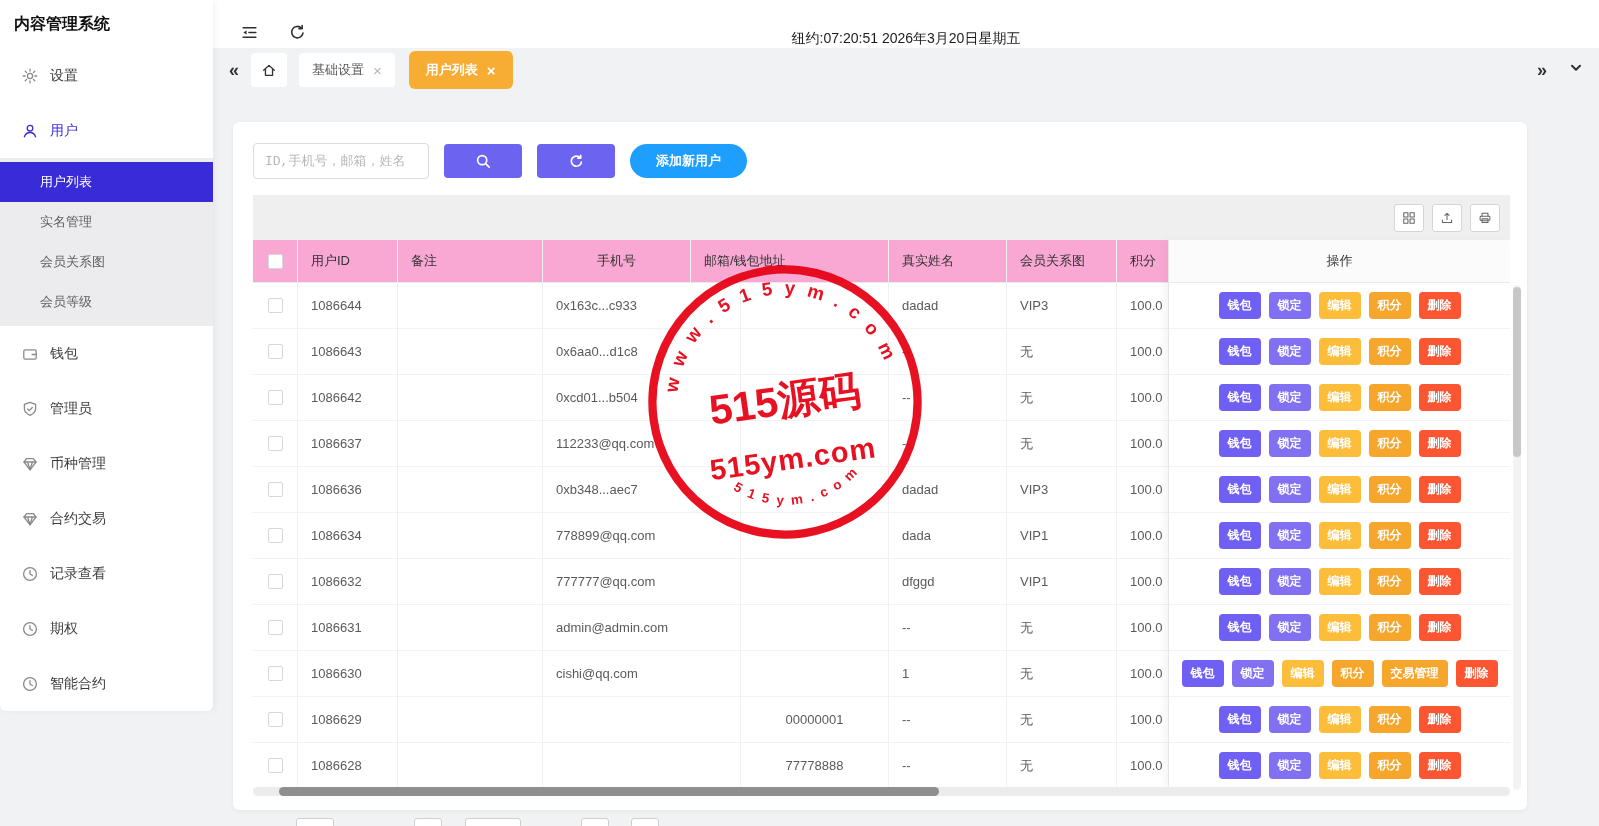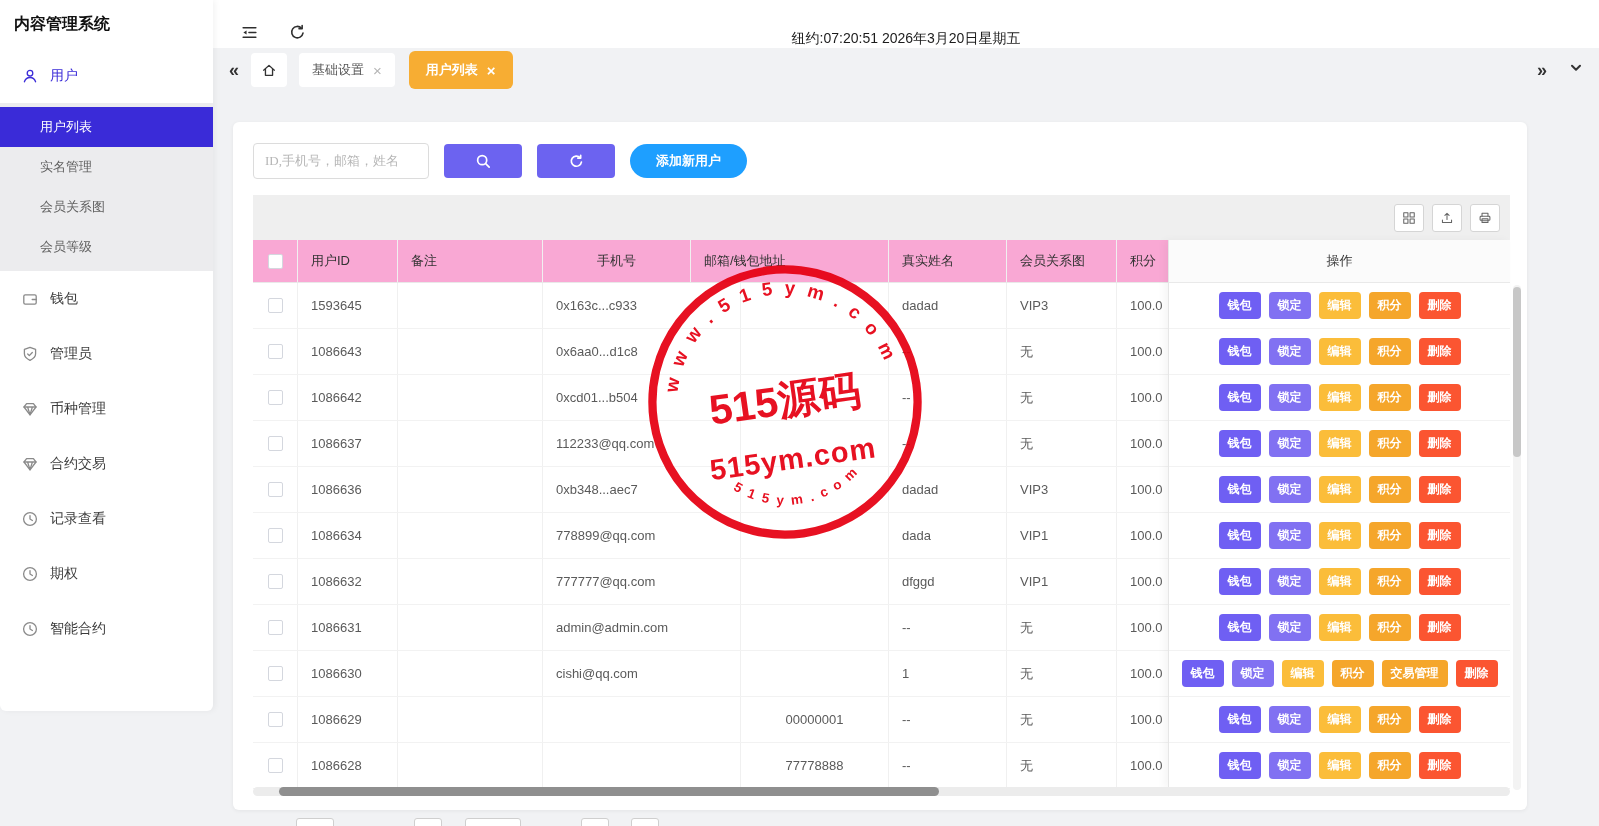--- a/index.html
+++ b/index.html
@@ -33,21 +33,21 @@
   #tabs{display:flex;gap:14px;align-items:center}
   .tab{height:34px;background:#fff;border-radius:4px;display:flex;align-items:center;gap:9px;padding:0 13px;font-size:13px;color:#555;cursor:pointer}
   .tab.active{background:var(--tab-active,#f7ad33);color:#fff;font-weight:bold;height:38px;border-radius:6px;padding:0 17px}
   .tab-close{font-size:15px;color:#b5b5b5;line-height:1}
   .tab.active .tab-close{color:#fff}
   .tabbar-right{margin-left:auto;display:flex;align-items:center;gap:22px;color:#333}
   .tabbar-right svg{width:14px;height:14px;fill:none;stroke:currentColor;stroke-width:2;stroke-linecap:round;stroke-linejoin:round}
   
   .card{position:absolute;left:233px;top:122px;width:1294px;height:688px;background:#fff;border-radius:6px;box-shadow:0 1px 4px rgba(0,0,0,.06)}
   .controls{position:absolute;left:20px;top:21px;display:flex;align-items:center}
-  .search-input{width:176px;height:36px;border:1px solid #dcdcdc;border-radius:4px;padding:0 11px;font-size:13px;color:#333;outline:none;font-family:Liberation Serif, serif}
+  .search-input{width:176px;height:36px;border:1px solid #dcdcdc;border-radius:4px;padding:0 11px;font-size:13px;color:#333;outline:none;font-family:Liberation Mono, monospace}
   .search-input::placeholder{color:#b6b6b6}
   .btn{height:34px;border:none;border-radius:4px;cursor:pointer;display:flex;align-items:center;justify-content:center}
   .btn.purple{width:78px;background:var(--btn-purple,#6c63f0);margin-left:15px}
   .btn.purple svg{width:17px;height:17px;fill:none;stroke:#fff;stroke-width:1.8;stroke-linecap:round;stroke-linejoin:round}
   .btn-add{height:34px;padding:0 26px;border:none;border-radius:17px;background:var(--btn-blue,#1e9fff);color:#fff;font-size:13px;font-weight:bold;margin-left:15px;cursor:pointer;font-family:inherit}
   
   .table-wrap{position:absolute;left:20px;top:73px;width:1257px;height:594px}
   .table-toolbar{height:45px;background:#efefef;display:flex;align-items:center;justify-content:flex-end;gap:8px;padding-right:10px}
   .tool-btn{width:30px;height:28px;background:#fff;border:1px solid #d5d5d5;border-radius:3px;display:flex;align-items:center;justify-content:center;color:#666;cursor:pointer}
   .tool-btn svg{width:14px;height:14px;fill:none;stroke:currentColor;stroke-width:1.2;stroke-linecap:round;stroke-linejoin:round}
@@ -98,20 +98,29 @@
         <path d="M14.2 9.6A5.4 5.4 0 1 1 12.8 4.9"></path>
         <path d="M13.4 2.4v3h-3"></path>
       </svg>
   </button>
   <div class="clock">纽约:07:20:51 2026年3月20日星期五</div>
 </header>
 
 <aside class="sidebar">
   <div class="app-title">内容管理系统</div>
   <nav id="side-menu">
+      <div class="side-item">
+        <span class="icon s-icon">
+          <svg viewBox="0 0 16 16">
+            <circle cx="8" cy="8" r="2.6"></circle>
+            <path d="M8 1.2v2M8 12.8v2M1.2 8h2M12.8 8h2M3.2 3.2l1.4 1.4M11.4 11.4l1.4 1.4M12.8 3.2l-1.4 1.4M4.6 11.4l-1.4 1.4"></path>
+          </svg>
+        </span>
+        <span class="s-label">设置</span>
+      </div>
       <div class="side-item active">
         <span class="icon s-icon">
           <svg viewBox="0 0 16 16">
             <circle cx="8" cy="5.2" r="2.8"></circle>
             <path d="M2.4 13.8c.9-3 3-4.3 5.6-4.3s4.7 1.3 5.6 4.3"></path>
           </svg>
         </span>
         <span class="s-label">用户</span>
       </div>
       <div class="submenu">
@@ -264,21 +273,21 @@
         <div class="cell" style="width:198px">邮箱/钱包地址</div>
         <div class="cell" style="width:118px">真实姓名</div>
         <div class="cell" style="width:110px">会员关系图</div>
         <div class="cell" style="width:55px">积分</div>
       </div>
     <div id="rows">
         <div class="trow">
           <div class="cell chk" style="width:45px">
             <span class="checkbox"></span>
           </div>
-          <div class="cell" style="width:100px">1593645</div>
+          <div class="cell" style="width:100px">1086644</div>
           <div class="cell" style="width:145px"></div>
           <div class="cell" style="width:198px">0x163c...c933</div>
           <div class="cell center" style="width:148px"></div>
           <div class="cell" style="width:118px">dadad</div>
           <div class="cell" style="width:110px">VIP3</div>
           <div class="cell" style="width:55px">100.0</div>
         </div>
         <div class="trow">
           <div class="cell chk" style="width:45px">
             <span class="checkbox"></span>

